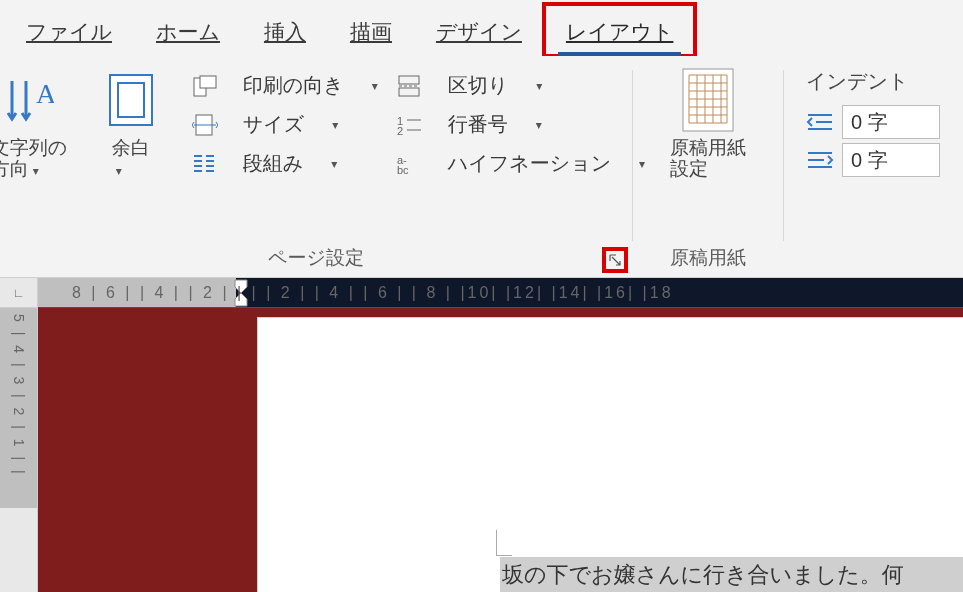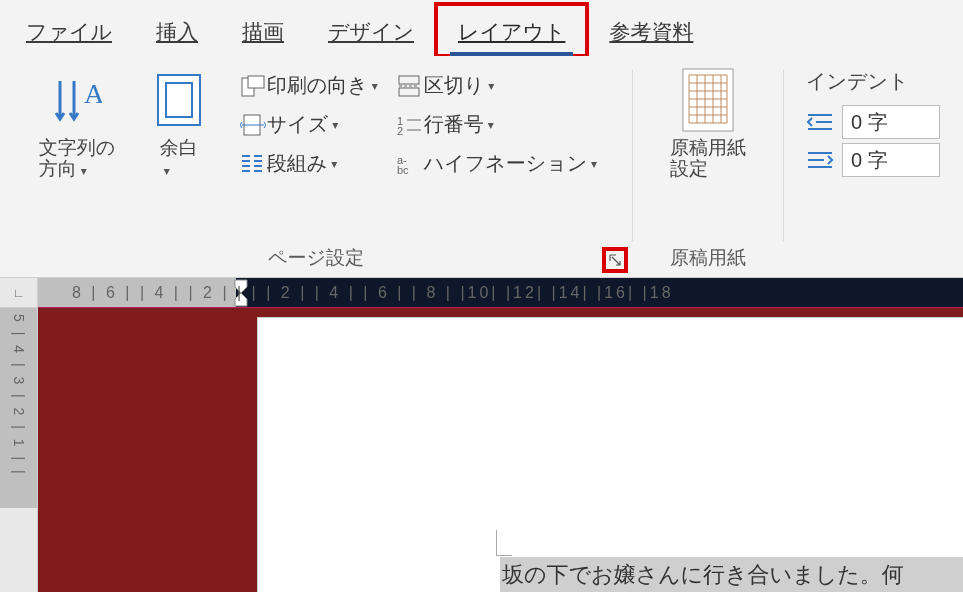--- a/index.html
+++ b/index.html
@@ -109,21 +109,21 @@
 
   .stack {
     display: flex;
     flex-direction: column;
     gap: 12px;
     padding-top: 4px;
   }
   .cmd {
     display: flex;
     align-items: center;
-    gap: 0;
+    gap: 24px;
     font-size: 20px;
     color: #3a3a3a;
     cursor: pointer;
     white-space: nowrap;
   }
   .cmd .ico {
     width: 28px;
     display: inline-flex;
     justify-content: center;
     color: #4a4a4a;
@@ -236,25 +236,25 @@
   .ruler-h .indent-marker svg{display:block;}
 
   
   svg { display:block; }
 </style>
 </head>
 <body>
 
 <div class="tabs">
   <div class="tab">ファイル</div>
+  <div class="tab">ホーム</div>
   <div class="tab">挿入</div>
   <div class="tab">描画</div>
   <div class="tab">デザイン</div>
   <div class="tab active highlight">レイアウト</div>
-  <div class="tab">参考資料</div>
 </div>
 
 <div class="ribbon">
 
   <div class="group" style="width:632px">
     <div class="group-body">
 
       <div class="big-btn">
         <div class="icon-box">
           <svg width="50" height="54">

